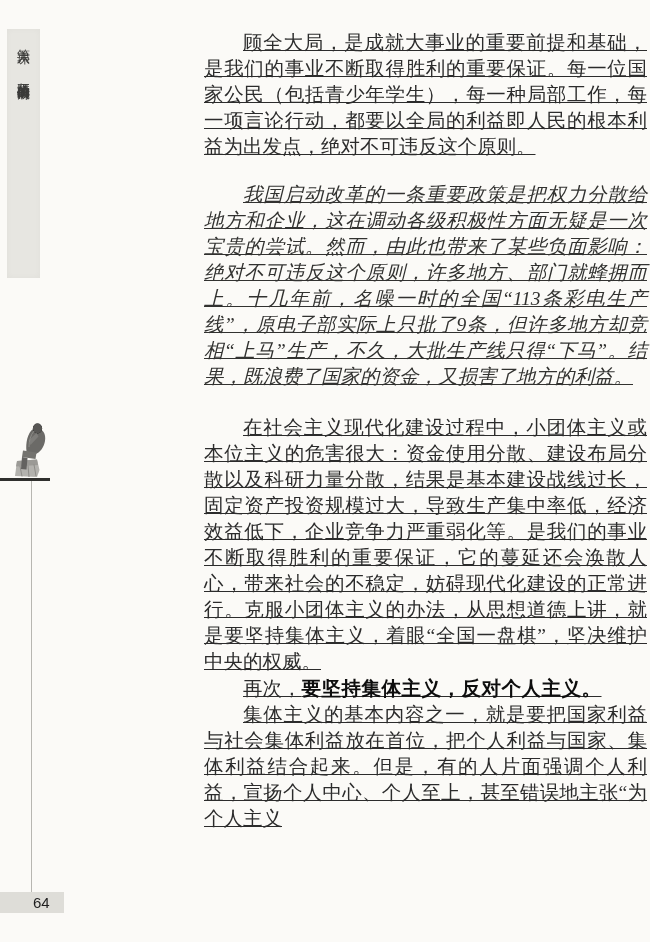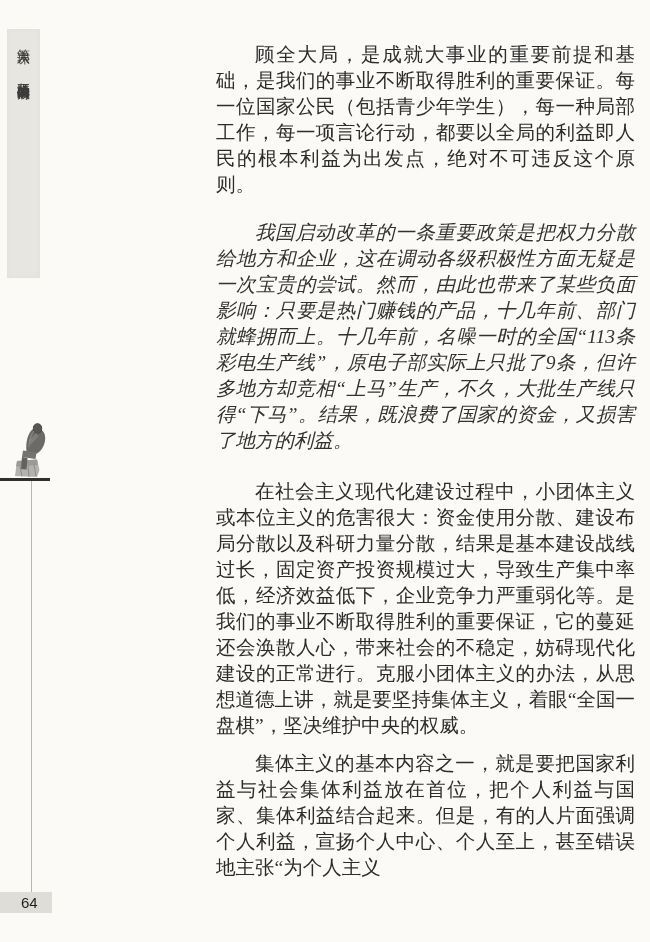--- a/index.html
+++ b/index.html
@@ -74,42 +74,44 @@
   }
   .page-num-strip {
     position: absolute;
     left: 0;
     top: 892px;
     width: 52px;
     height: 21px;
     background: #deddd8;
     display: flex;
     align-items: center;
+    padding-left: 12px;
   }
   .page-num-strip .num {
     margin-left: 21px;
     font-size: 15px;
     color: #1e1e1e;
     font-family: "Liberation Sans", "DejaVu Sans", sans-serif;
   }
 
   
   .text-column {
     position: absolute;
     left: 204px;
     top: 30px;
     width: 443px;
     font-size: 19.5px;
     line-height: 26px;
     color: #2c2c2c;
     text-align: justify;
   }
   .text-column p {
-    margin: 12px;
+    margin: 0;
     text-indent: 2em;
+    text-decoration: underline;
   }
   p.kai {
     margin-top: 22px;
     margin-bottom: 25px;
     font-style: italic;
     color: #323230;
   }
   p.emphasis strong {
     font-family: "Liberation Sans", "DejaVu Sans", sans-serif;
     font-weight: 700;
@@ -150,16 +152,17 @@
 </div>
 
 <div class="rule-h"></div>
 <div class="rule-v"></div>
 <div class="page-num-strip">
   <span class="num">64</span>
 </div>
 
 <div class="text-column">
   <p>顾全大局，是成就大事业的重要前提和基础，是我们的事业不断取得胜利的重要保证。每一位国家公民（包括青少年学生），每一种局部工作，每一项言论行动，都要以全局的利益即人民的根本利益为出发点，绝对不可违反这个原则。</p>
-  <p class="kai">我国启动改革的一条重要政策是把权力分散给地方和企业，这在调动各级积极性方面无疑是一次宝贵的尝试。然而，由此也带来了某些负面影响：只要是热门赚钱的产品，十几年前、部门就蜂拥而上。十几年前，名噪一时的全国“113条彩电生产线”，原电子部实际上只批了9条，但许多地方却竞相“上马”生产，不久，大批生产线只得“下马”。结果，既浪费了国家的资金，又损害了地方的利益。</p>
+  <p class="kai">我国启动改革的一条重要政策是把权力分散给地方和企业，这在调动各级积极性方面无疑是一次宝贵的尝试。然而，由此也带来了某些负面影响：绝对不可违反这个原则，许多地方、部门就蜂拥而上。十几年前，名噪一时的全国“113条彩电生产线”，原电子部实际上只批了9条，但许多地方却竞相“上马”生产，不久，大批生产线只得“下马”。结果，既浪费了国家的资金，又损害了地方的利益。</p>
   <p>在社会主义现代化建设过程中，小团体主义或本位主义的危害很大：资金使用分散、建设布局分散以及科研力量分散，结果是基本建设战线过长，固定资产投资规模过大，导致生产集中率低，经济效益低下，企业竞争力严重弱化等。是我们的事业不断取得胜利的重要保证，它的蔓延还会涣散人心，带来社会的不稳定，妨碍现代化建设的正常进行。克服小团体主义的办法，从思想道德上讲，就是要坚持集体主义，着眼“全国一盘棋”，坚决维护中央的权威。</p>
+  <p class="emphasis"><span>再次，</span><strong>要坚持集体主义，反对个人主义。</strong></p>
   <p>集体主义的基本内容之一，就是要把国家利益与社会集体利益放在首位，把个人利益与国家、集体利益结合起来。但是，有的人片面强调个人利益，宣扬个人中心、个人至上，甚至错误地主张“为个人主义</p>
 </div>
 
 </body></html>

